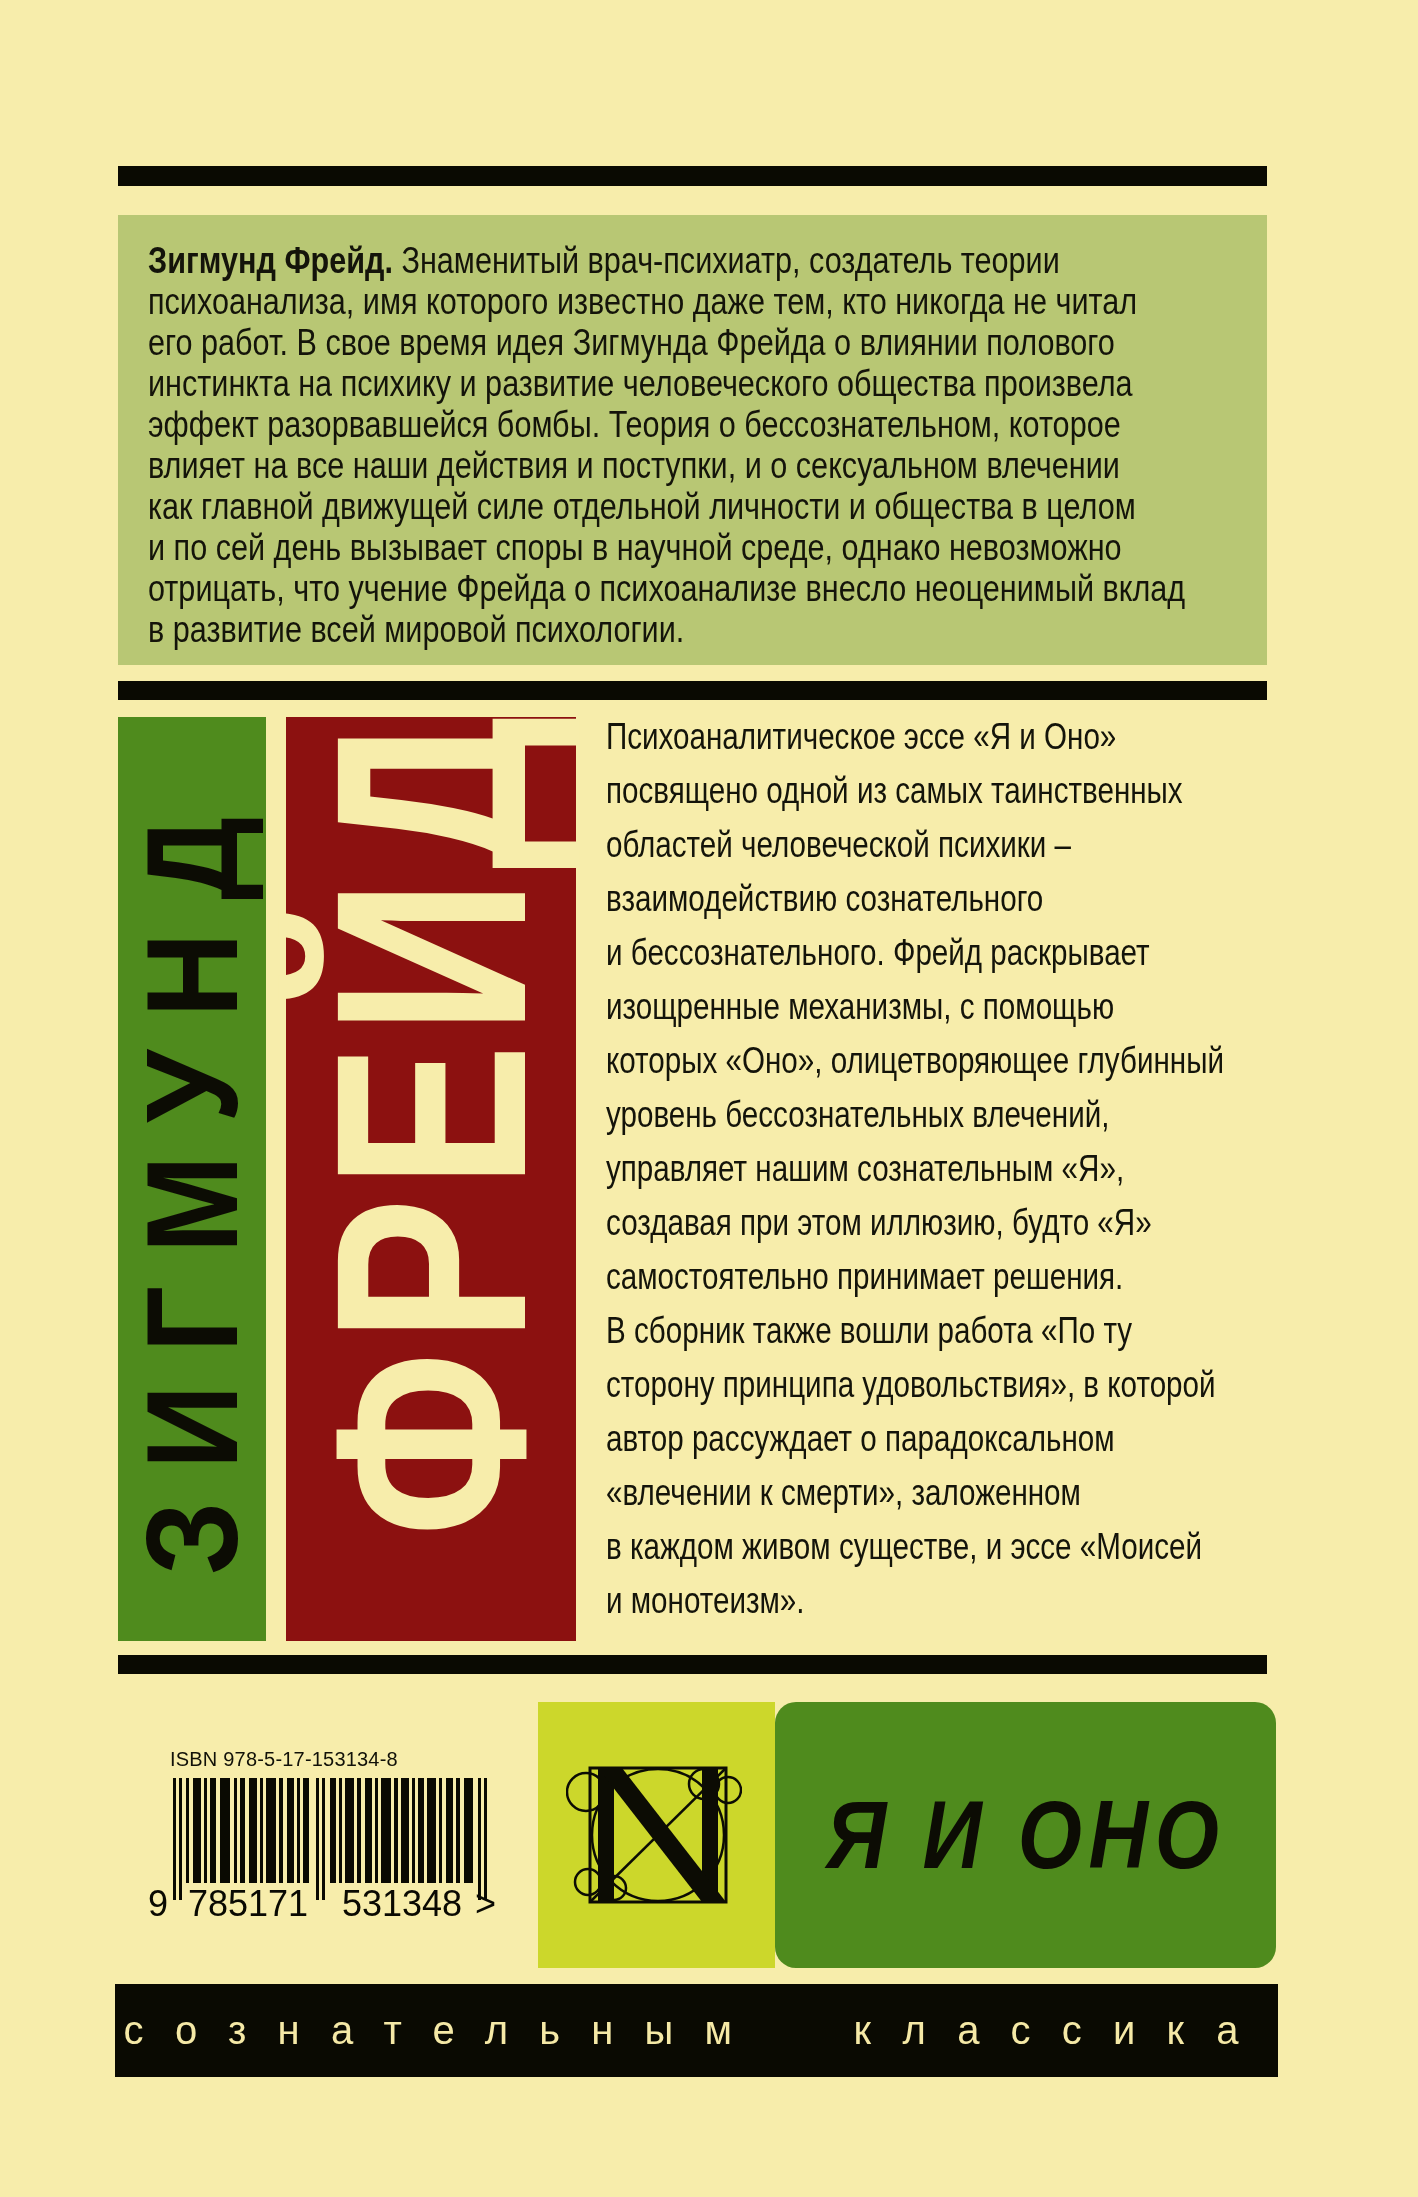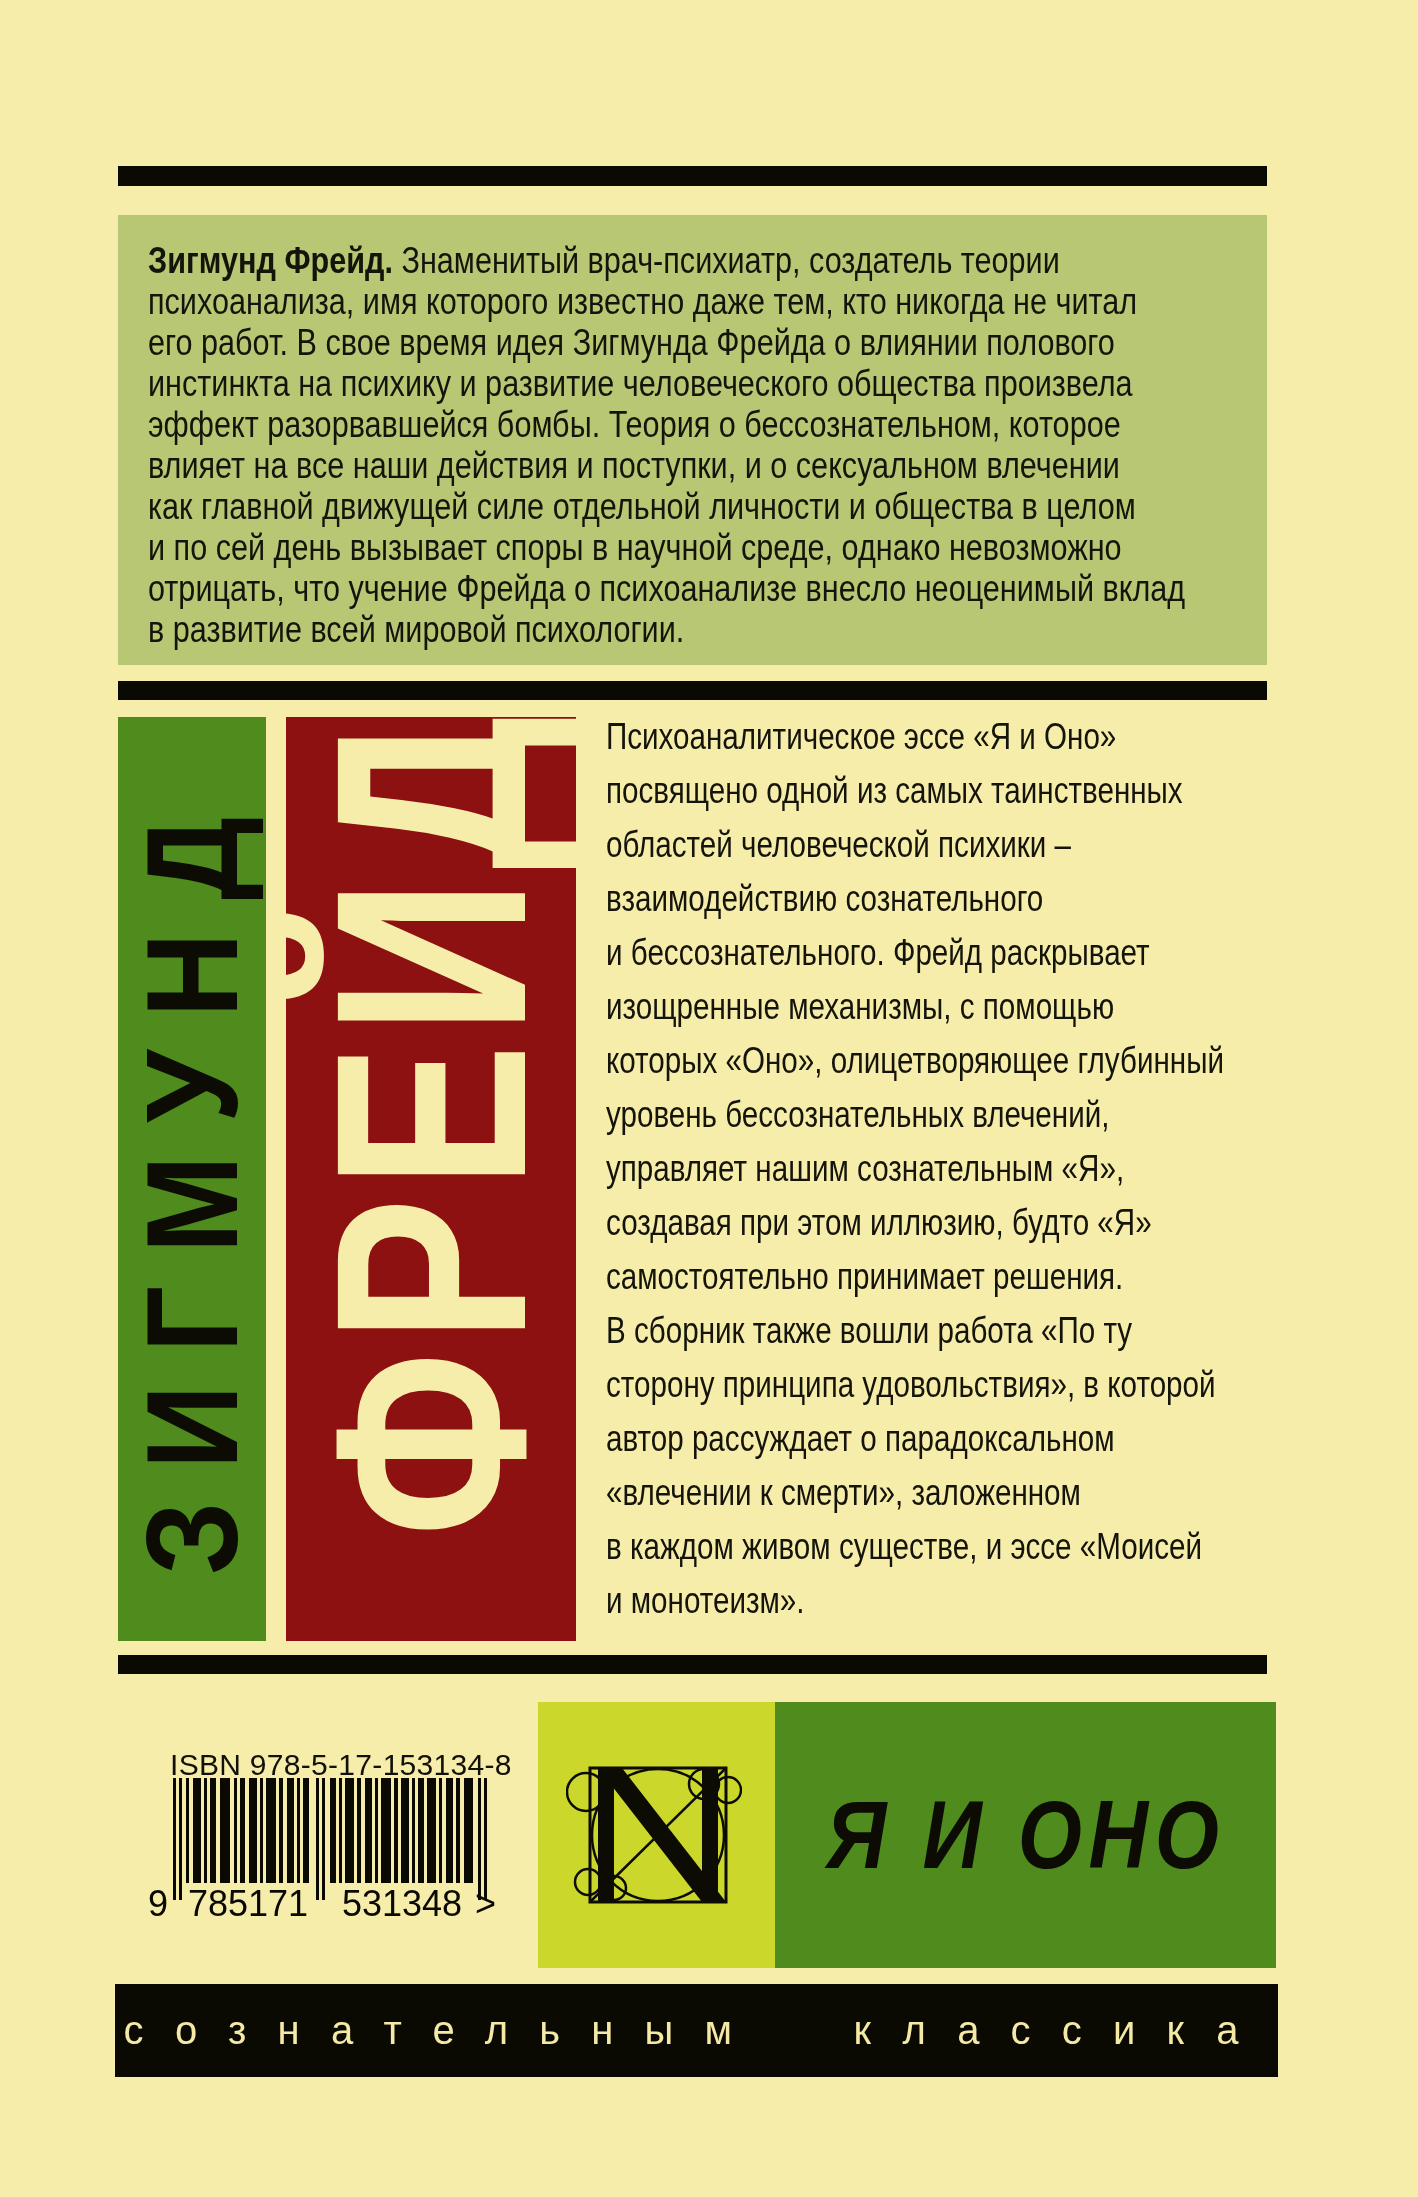--- a/index.html
+++ b/index.html
@@ -24,25 +24,25 @@
     letter-spacing:0.28em;color:#0c0c04;}
   .freud-text{left:286px;top:1641px;width:924px;height:290px;line-height:290px;}
   .freud-text span{display:inline-block;transform:scaleX(0.8);font-size:272px;font-weight:bold;
     letter-spacing:0.04em;color:#f7edab;}
 
   
   .essay{left:606px;top:710px;width:820px;color:#14140a;}
   .essay-inner{transform:scaleX(0.8);transform-origin:0 0;font-size:37px;line-height:54px;}
 
   
-  .isbn{left:170px;top:1748px;font-size:30px;color:#111108;letter-spacing:0.01em;}
+  .isbn{left:170px;top:1748px;font-size:20px;color:#111108;letter-spacing:0.01em;}
   .barcode{left:146px;top:1778px;}
   .logo-box{left:538px;top:1702px;width:237px;height:266px;background:#ccd72b;}
   .title-box{left:775px;top:1702px;width:501px;height:266px;background:#4f8b1d;
-    display:flex;align-items:center;justify-content:center;}
+    display:flex;align-items:center;justify-content:center;border-radius:21px;}
   .title-box span{display:inline-block;transform:scaleX(0.85);font-size:97px;font-style:italic;
     font-weight:bold;letter-spacing:0.08em;color:#0c0c04;white-space:nowrap;}
   .series-band{left:115px;top:1984px;width:1163px;height:93px;background:#0a0a02;
     display:flex;align-items:center;justify-content:center;}
   .series-band span{color:#f5e9a6;font-size:40px;letter-spacing:0.78em;word-spacing:1.2em;white-space:nowrap;}
 </style>
 </head>
 <body>
 
 <div class="page">

